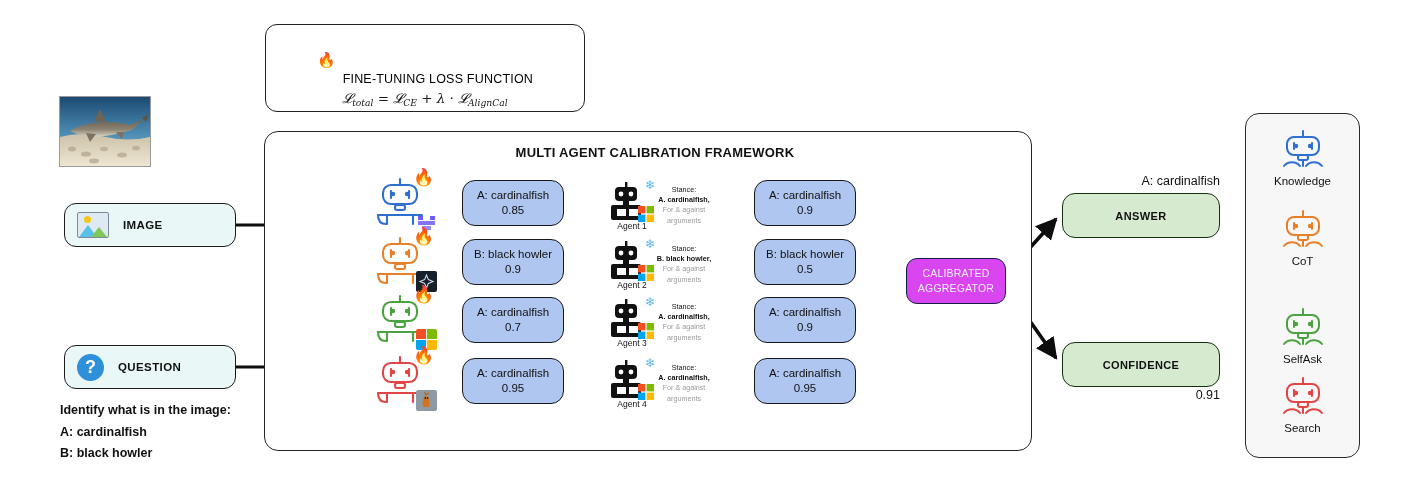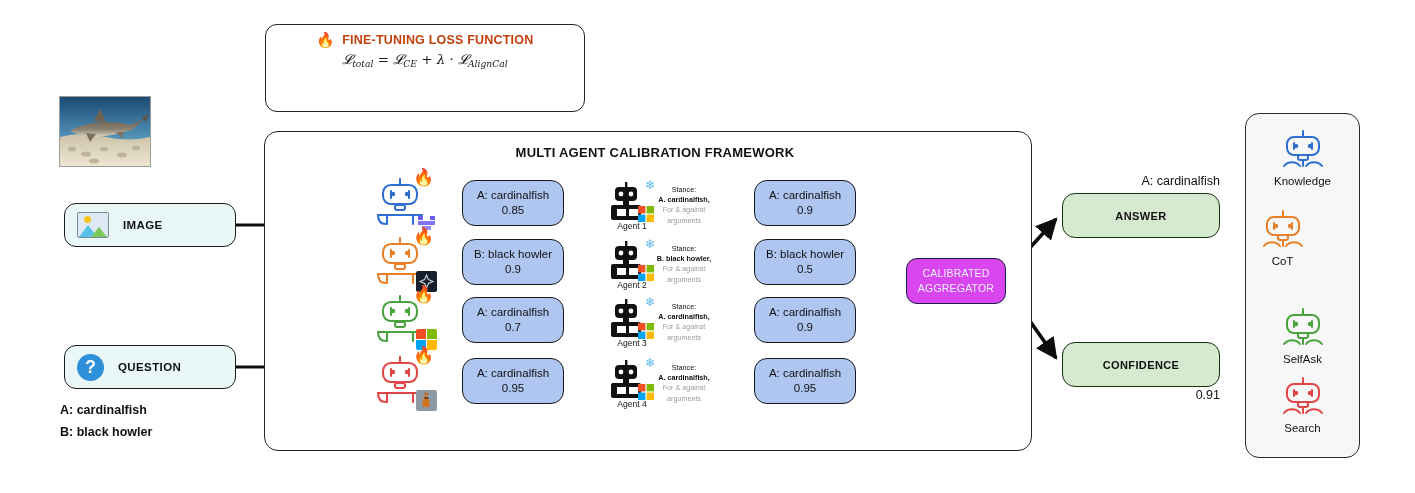--- a/index.html
+++ b/index.html
@@ -6,21 +6,21 @@
   body{width:1415px;height:493px;position:relative;overflow:hidden;
        font-family:"Liberation Sans", sans-serif;color:#111;}
   .abs{position:absolute;}
 
   
   #loss-card{left:265px;top:24px;width:320px;height:88px;border:1.6px solid #222;
              border-radius:12px;background:#fff;box-sizing:border-box;
              display:flex;flex-direction:column;align-items:center;justify-content:flex-start;
              padding-top:7px;}
   #loss-title-row{display:flex;align-items:center;gap:7px;}
-  #loss-title{font-size:12.5px;font-weight:bold;letter-spacing:.2px;color:#c2410c;}
+  #loss-title{font-size:12.5px;font-weight:normal;letter-spacing:.2px;color:#000000;margin-top:40px;}
   .flame{font-size:15px;line-height:1;}
   .math{font-family:"DejaVu Serif", serif;font-style:italic;color:#1a1a1a;white-space:nowrap;}
   #loss-eq1{font-size:13.5px;margin-top:4px;}
   #loss-eq2{font-size:13.5px;margin-top:5px;color:#333;}
   .sub{font-size:.68em;font-style:italic;vertical-align:-0.28em;}
   .upr{font-style:normal;}
 
   
   #shark-photo{left:59px;top:96px;width:90px;height:69px;border:1px solid #9a9a9a;
                overflow:hidden;}
@@ -209,20 +209,21 @@
   </span>
   <span class="lbl">IMAGE</span>
 </div>
 
 <div class="abs input-pill" id="question-pill">
   <span class="q-ico">?</span>
   <span class="lbl">QUESTION</span>
 </div>
 
 <div class="abs" id="qtext">
+  <div>Identify what is in the image:</div>
   <div>A: cardinalfish</div>
   <div>B: black howler</div>
 </div>
 
 <div class="abs" id="framework"></div>
 <div class="abs" id="framework-title">MULTI AGENT CALIBRATION FRAMEWORK</div>
 
 <div class="abs" style="left:375px;top:177px;">
   <div class="robot-wrap" style="position:relative;">
     <svg width="58" height="52" viewBox="0 0 58 52">
@@ -529,21 +530,21 @@
       <path d="M6,38 C10,33 18,33 22,38"></path>
         <path d="M28,38 C32,33 40,33 44,38"></path>
       <line x1="25" y1="32" x2="25" y2="38"></line>
     </g>
     <circle cx="18" cy="18" r="2.2" fill="#2f6fd0"></circle>
       <circle cx="32" cy="18" r="2.2" fill="#2f6fd0"></circle>
   </svg>
   <span class="legend-label">Knowledge</span>
 </div>
 
-<div class="abs legend-item" style="left:1214px;top:208px;padding-left:11px;">
+<div class="abs legend-item" style="left:1245px;top:208px;">
   <svg width="50" height="46" viewBox="0 0 50 46">
     <g fill="none" stroke="#e8802a" stroke-width="2" stroke-linecap="round">
       <rect x="9" y="9" width="32" height="18" rx="7"></rect>
       <line x1="25" y1="3" x2="25" y2="9"></line>
       <line x1="16" y1="15" x2="16" y2="21"></line>
         <line x1="34" y1="15" x2="34" y2="21"></line>
       <rect x="20" y="27" width="10" height="5" rx="2"></rect>
       <path d="M6,38 C10,33 18,33 22,38"></path>
         <path d="M28,38 C32,33 40,33 44,38"></path>
       <line x1="25" y1="32" x2="25" y2="38"></line>

